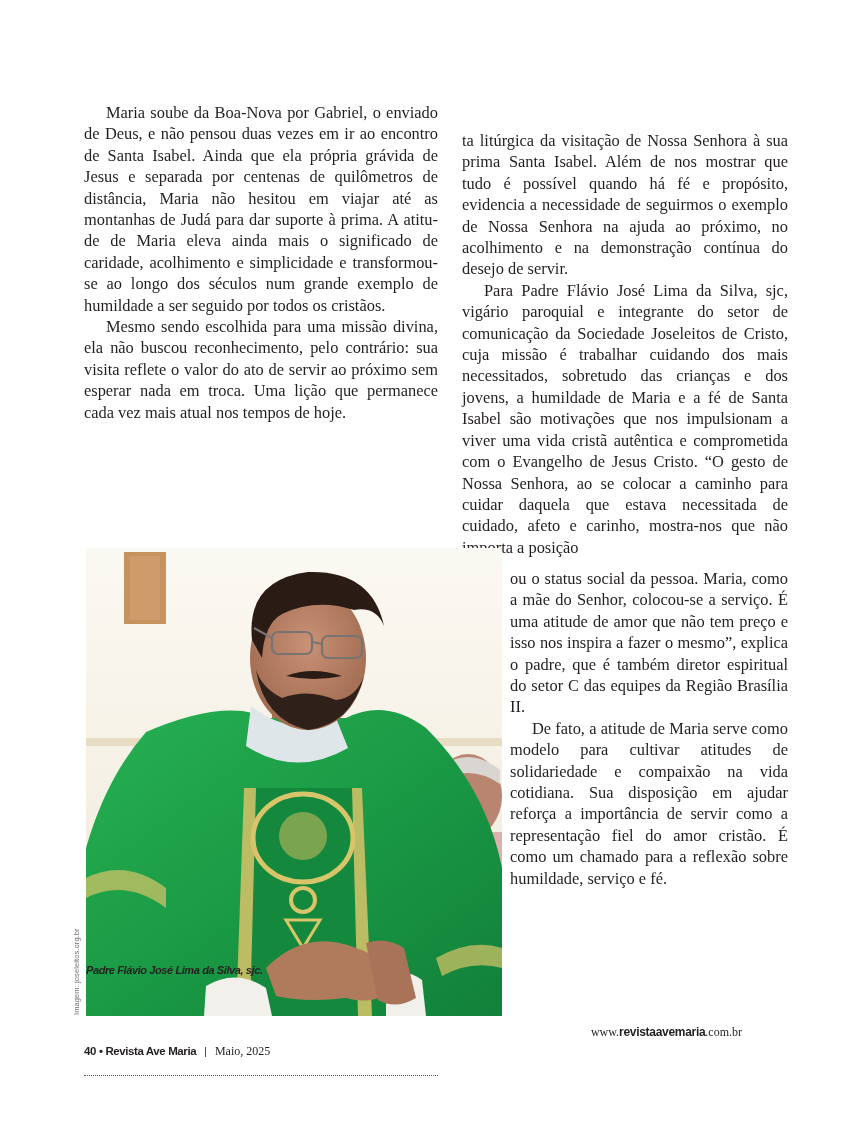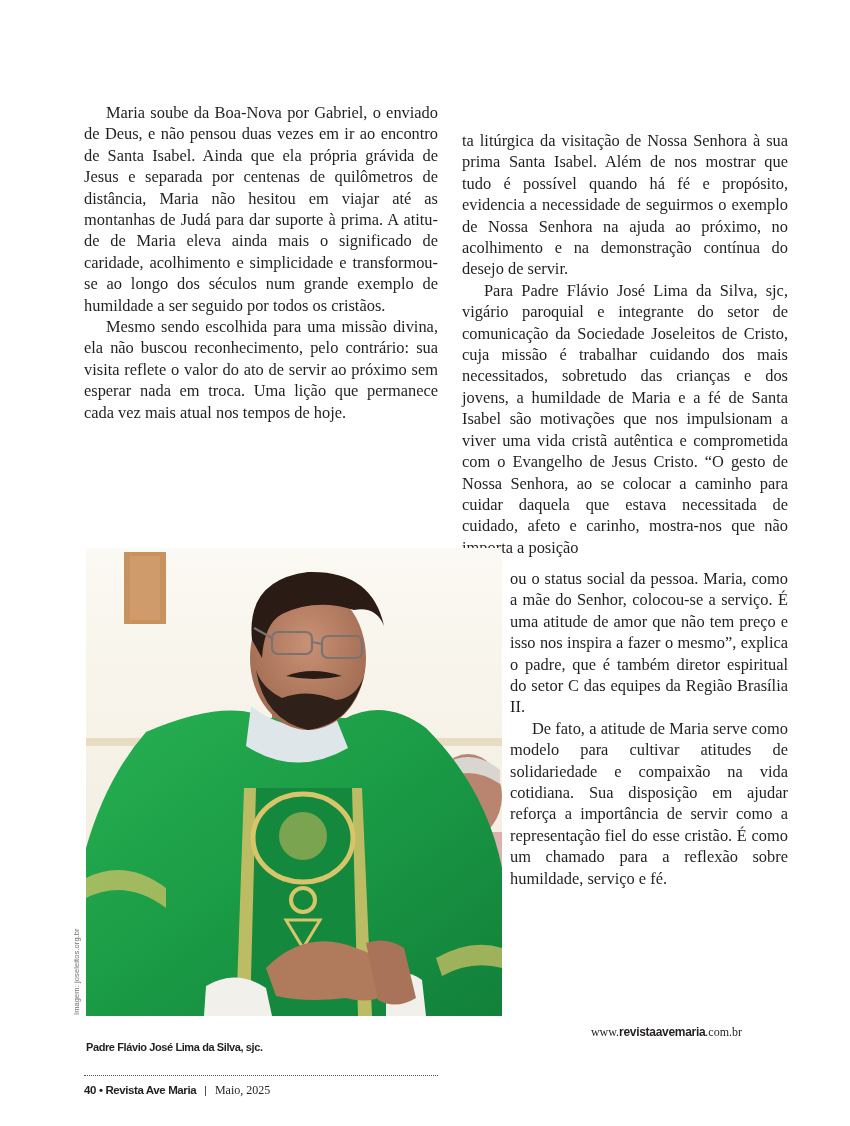--- a/index.html
+++ b/index.html
@@ -27,31 +27,31 @@
   }
   .photo svg { display: block; width: 100%; height: 100%; }
 
   .credit {
     position: absolute; left: 72px; top: 1015px;
     transform-origin: left top; transform: rotate(-90deg);
     font-family: "Liberation Sans", "DejaVu Sans", sans-serif;
     font-size: 7.5px; color: #6d6e71; white-space: nowrap; letter-spacing: 0.1px;
   }
   .caption {
-    position: absolute; left: 86px; top: 1041px;
+    position: absolute; left: 86px; top: 964px;
     font-family: "Liberation Sans", "DejaVu Sans", sans-serif;
-    font-size: 11px; font-weight: bold; color: #231f20; letter-spacing: -0.4px;
+    font-size: 11px; font-weight: bold; color: #231f20; letter-spacing: -0.4px; font-style: italic;
   }
 
   .footer-rule {
     position: absolute; left: 84px; top: 1075px; width: 354px; height: 0;
     border-top: 1px dotted #555;
   }
   .footer-left {
-    position: absolute; left: 84px; top: 1083px;
+    position: absolute; left: 84px; top: 1044px;
     font-size: 11.5px; color: #231f20; white-space: nowrap; text-align: right;
   }
   .footer-left .pg, .footer-left .mag {
     font-family: "Liberation Sans", "DejaVu Sans", sans-serif; font-weight: bold; letter-spacing: -0.4px;
   }
   .footer-left .sep { font-family: "Liberation Sans", sans-serif; margin: 0 5px; color: #444; }
   .footer-left .date { font-family: "Liberation Serif", serif; font-size: 12px; }
   .footer-right {
     position: absolute; right: 61px; top: 1025px;
     font-family: "Liberation Serif", serif; font-size: 12px; color: #231f20; white-space: nowrap;
@@ -68,21 +68,21 @@
     <p>Mesmo sendo escolhida para uma missão divina, ela não buscou reconhecimento, pelo contrário: sua visita reflete o valor do ato de servir ao próximo sem esperar nada em troca. Uma lição que permanece cada vez mais atual nos tempos de hoje.</p>
   </div>
 
   <div class="col col-right-top">
     <p class="cont">ta litúrgica da visitação de Nossa Senhora à sua prima Santa Isabel. Além de nos mostrar que tudo é possível quando há fé e propó­sito, evidencia a necessidade de seguirmos o exemplo de Nossa Senhora na ajuda ao próximo, no acolhimento e na demonstração contínua do desejo de servir.</p>
     <p>Para Padre Flávio José Lima da Silva, sjc, vigário paroquial e integrante do setor de comunicação da Sociedade Joseleitos de Cristo, cuja missão é trabalhar cuidando dos mais necessitados, sobretudo das crianças e dos jovens, a humildade de Maria e a fé de Santa Isabel são motivações que nos impul­sionam a viver uma vida cristã autêntica e comprometida com o Evangelho de Jesus Cristo. “O gesto de Nossa Senhora, ao se colocar a caminho para cuidar daquela que estava necessitada de cuidado, afeto e cari­nho, mostra-nos que não importa a posição</p>
   </div>
 
   <div class="col col-right-bottom">
     <p class="cont">ou o status social da pessoa. Maria, como a mãe do Senhor, colocou-se a serviço. É uma atitude de amor que não tem preço e isso nos inspira a fazer o mesmo”, explica o padre, que é também diretor espiritual do setor C das equipes da Região Brasília II.</p>
-    <p>De fato, a atitude de Maria serve como modelo para cultivar atitu­des de solidariedade e compaixão na vida cotidiana. Sua disposição em ajudar reforça a importância de servir como a representação fiel do esse cristão. É como um chamado para a reflexão sobre humildade, serviço e fé.</p>
+    <p>De fato, a atitude de Maria serve como modelo para cultivar atitu­des de solidariedade e compaixão na vida cotidiana. Sua disposição em ajudar reforça a importância de servir como a representação fiel do amor cristão. É como um chamado para a reflexão sobre humildade, serviço e fé.</p>
   </div>
 
   <div class="photo">
     <svg viewBox="0 0 416 468" preserveAspectRatio="none">
       <defs>
         <linearGradient id="bg" x1="0" y1="0" x2="0" y2="1">
           <stop offset="0" stop-color="#fbf9f3"></stop>
           <stop offset="0.7" stop-color="#f3ede0"></stop>
           <stop offset="1" stop-color="#e9e0cf"></stop>
         </linearGradient>

